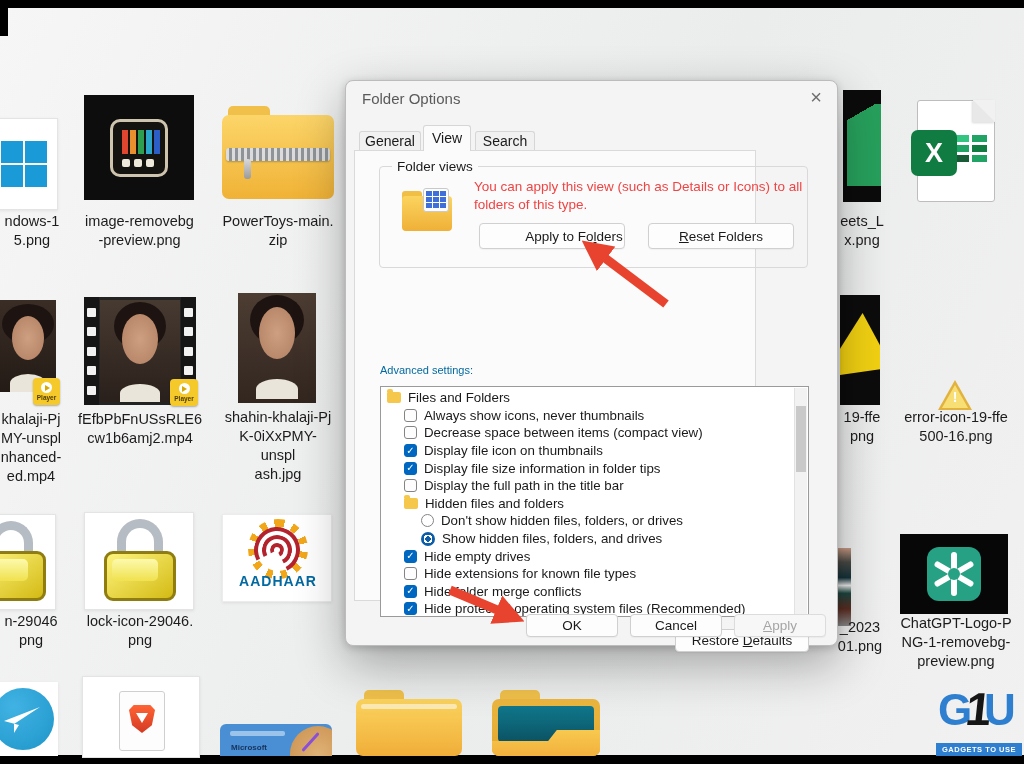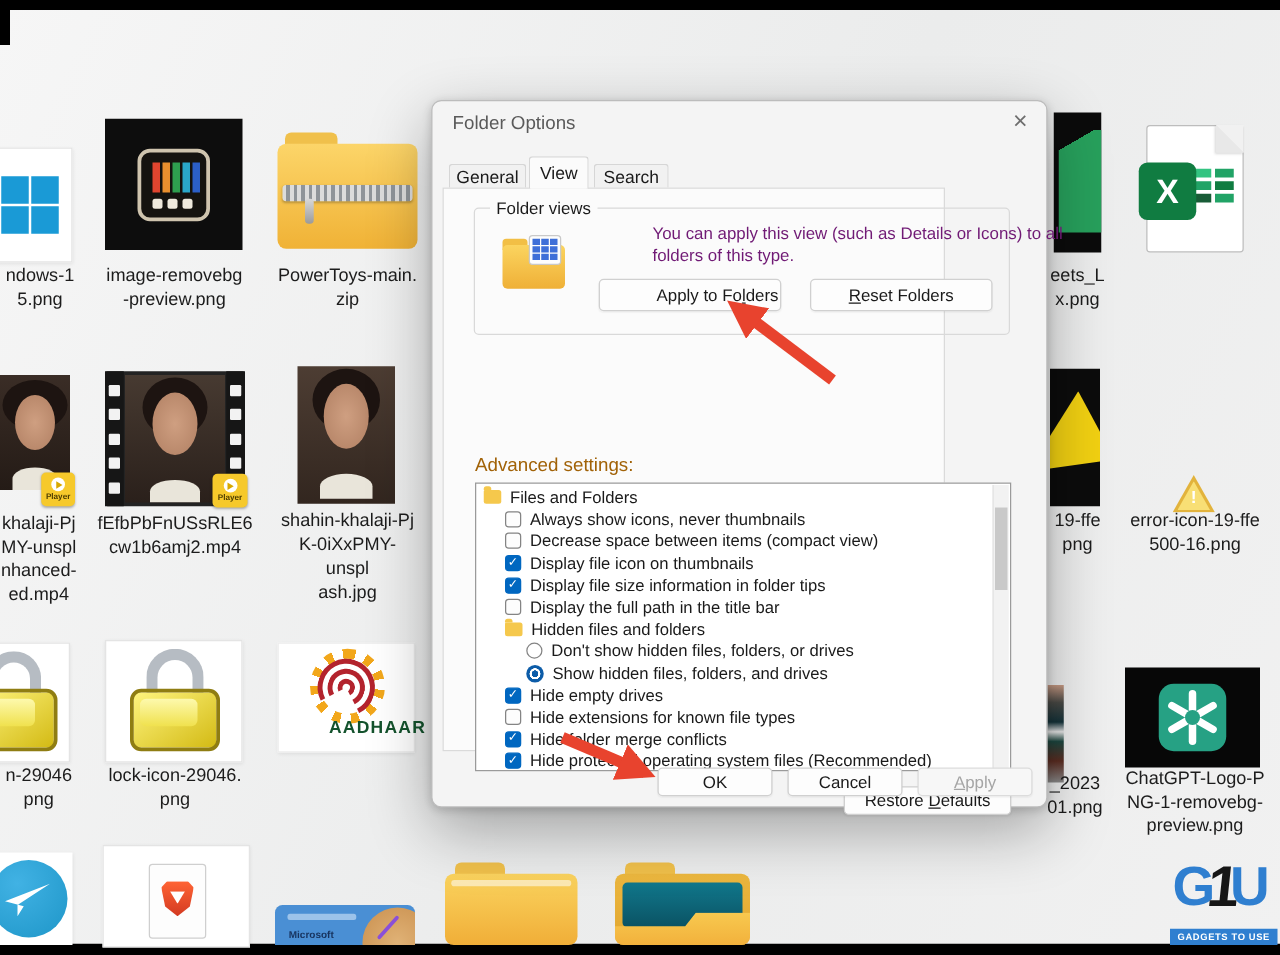--- a/index.html
+++ b/index.html
@@ -91,21 +91,21 @@
   .lock-body { position:absolute; background:linear-gradient(145deg,#fef47e,#d3ba14);
                border:3px solid #8f7d12; border-radius:9px; }
   .lock-panel { position:absolute; background:linear-gradient(#fdf9ad,#f0e14e); border-radius:5px; }
 
   
   .sun { position:absolute; border-radius:50%;
          background:repeating-conic-gradient(#f2a71b 0 14deg, transparent 14deg 32deg); }
   .sun-mask { position:absolute; border-radius:50%; background:#fff; }
   .fp { position:absolute; border-radius:50%; border-style:solid; border-color:#b3232d;
         border-bottom-color:transparent; }
-  .aadhaar-text { position:absolute; color:#14532d; font-weight:bold; letter-spacing:1px;margin-left:24px; }
+  .aadhaar-text { position:absolute; color:#0369a1; font-weight:bold; letter-spacing:1px; }
 
   
   .cg-black { position:absolute; background:#070707; }
   .cg-green { position:absolute; left:50%; top:50%; transform:translate(-50%,-50%);
               width:54px; height:54px; background:#26a184; border-radius:12px; }
 
   
   .photo-sliver { position:absolute;
       background:linear-gradient(180deg,#c79a84 0%,#4a4a46 18%,#15333a 38%,#e8e8e8 48%,#1d4740 58%,#5c2d22 78%,#8a8a8a 100%); }
 
@@ -167,28 +167,28 @@
   .fvf-tab { position:absolute; left:0; top:0; width:20px; height:9px; background:#f2bf45; border-radius:3px 3px 0 0; }
   .fvf-body { position:absolute; left:0; top:5px; width:50px; height:35px;
               background:linear-gradient(180deg,#fbd45f,#efb037); border-radius:4px; }
   .fvf-panel { position:absolute; right:3px; top:-3px; width:26px; height:24px; background:#fdfdfd;
                border:1px solid #c9c9c9; border-radius:3px; display:grid;
                grid-template-columns:repeat(3,6px); grid-template-rows:repeat(3,5px); gap:1px;
                padding:2px; }
   .fvf-panel i { background:#3f6fd8; display:block; }
 
   .fv-desc { position:absolute; left:94px; top:11px; width:348px; font-size:13.5px;
-             line-height:18px; color:#701a75;margin-left:48px; }
+             line-height:18px; color:#ef4444; }
 
   .btn { position:absolute; background:#fdfdfd; border:1px solid #d0d0d0; border-radius:4px;
          font-size:13.5px; color:#1a1a1a; text-align:center; font-family:inherit;
          box-shadow:0 1px 1px rgba(0,0,0,.04); }
   .btn.disabled { color:#a5a5a5; border-color:#dcdcdc; background:#f7f7f7; }
 
-  .adv-label { position:absolute; left:25px; top:213px; font-size:15px; color:#a16207; }
+  .adv-label { position:absolute; left:25px; top:213px; font-size:11px; color:#0369a1; }
 
   .listbox { position:absolute; left:25px; top:235px; width:429px; height:231px;
              background:#fff; border:1px solid #9a9a9a; overflow:hidden; }
   #adv-list { position:absolute; left:0; top:2px; right:14px; }
   .adv-row { display:flex; align-items:center; gap:7px; height:17.6px; font-size:13.3px; color:#1a1a1a; }
   .adv-text { white-space:nowrap; }
   .mini-folder { position:relative; width:14px; height:11px; background:#f5c84c;
                  border-radius:1px 2px 2px 2px; flex:0 0 auto; }
   .mini-folder::before { content:""; position:absolute; left:0; top:-3px; width:6px; height:3px;
                          background:#f5c84c; border-radius:2px 2px 0 0; }

